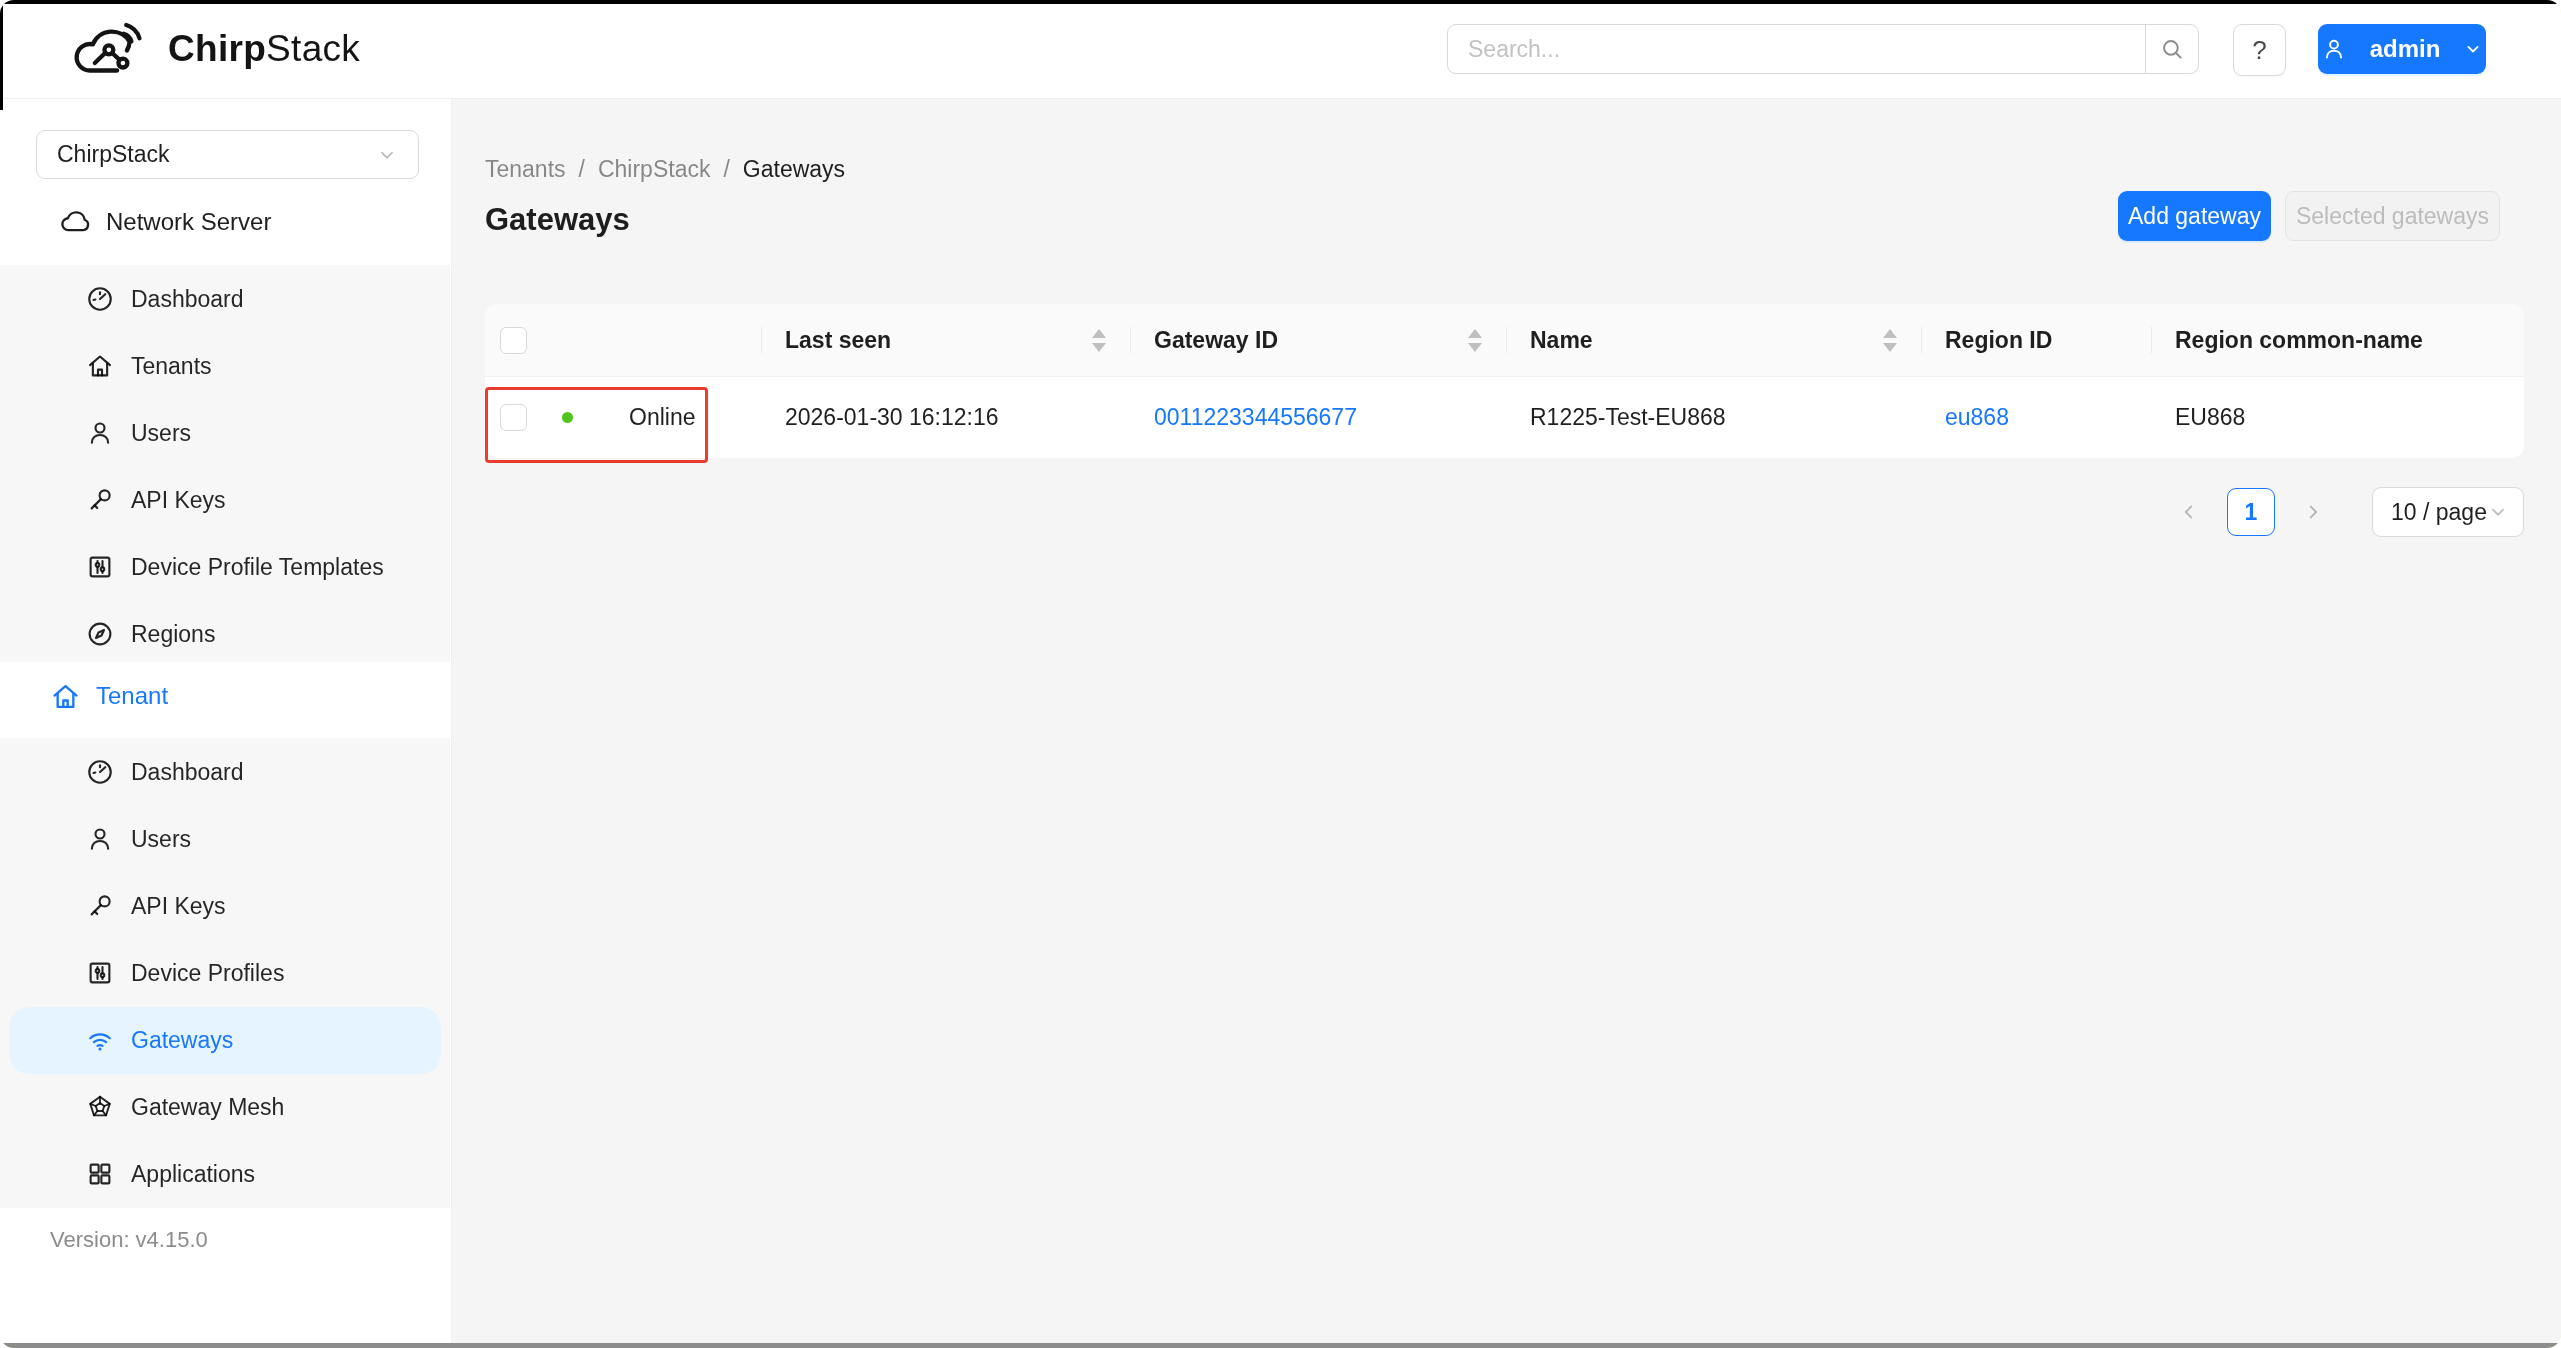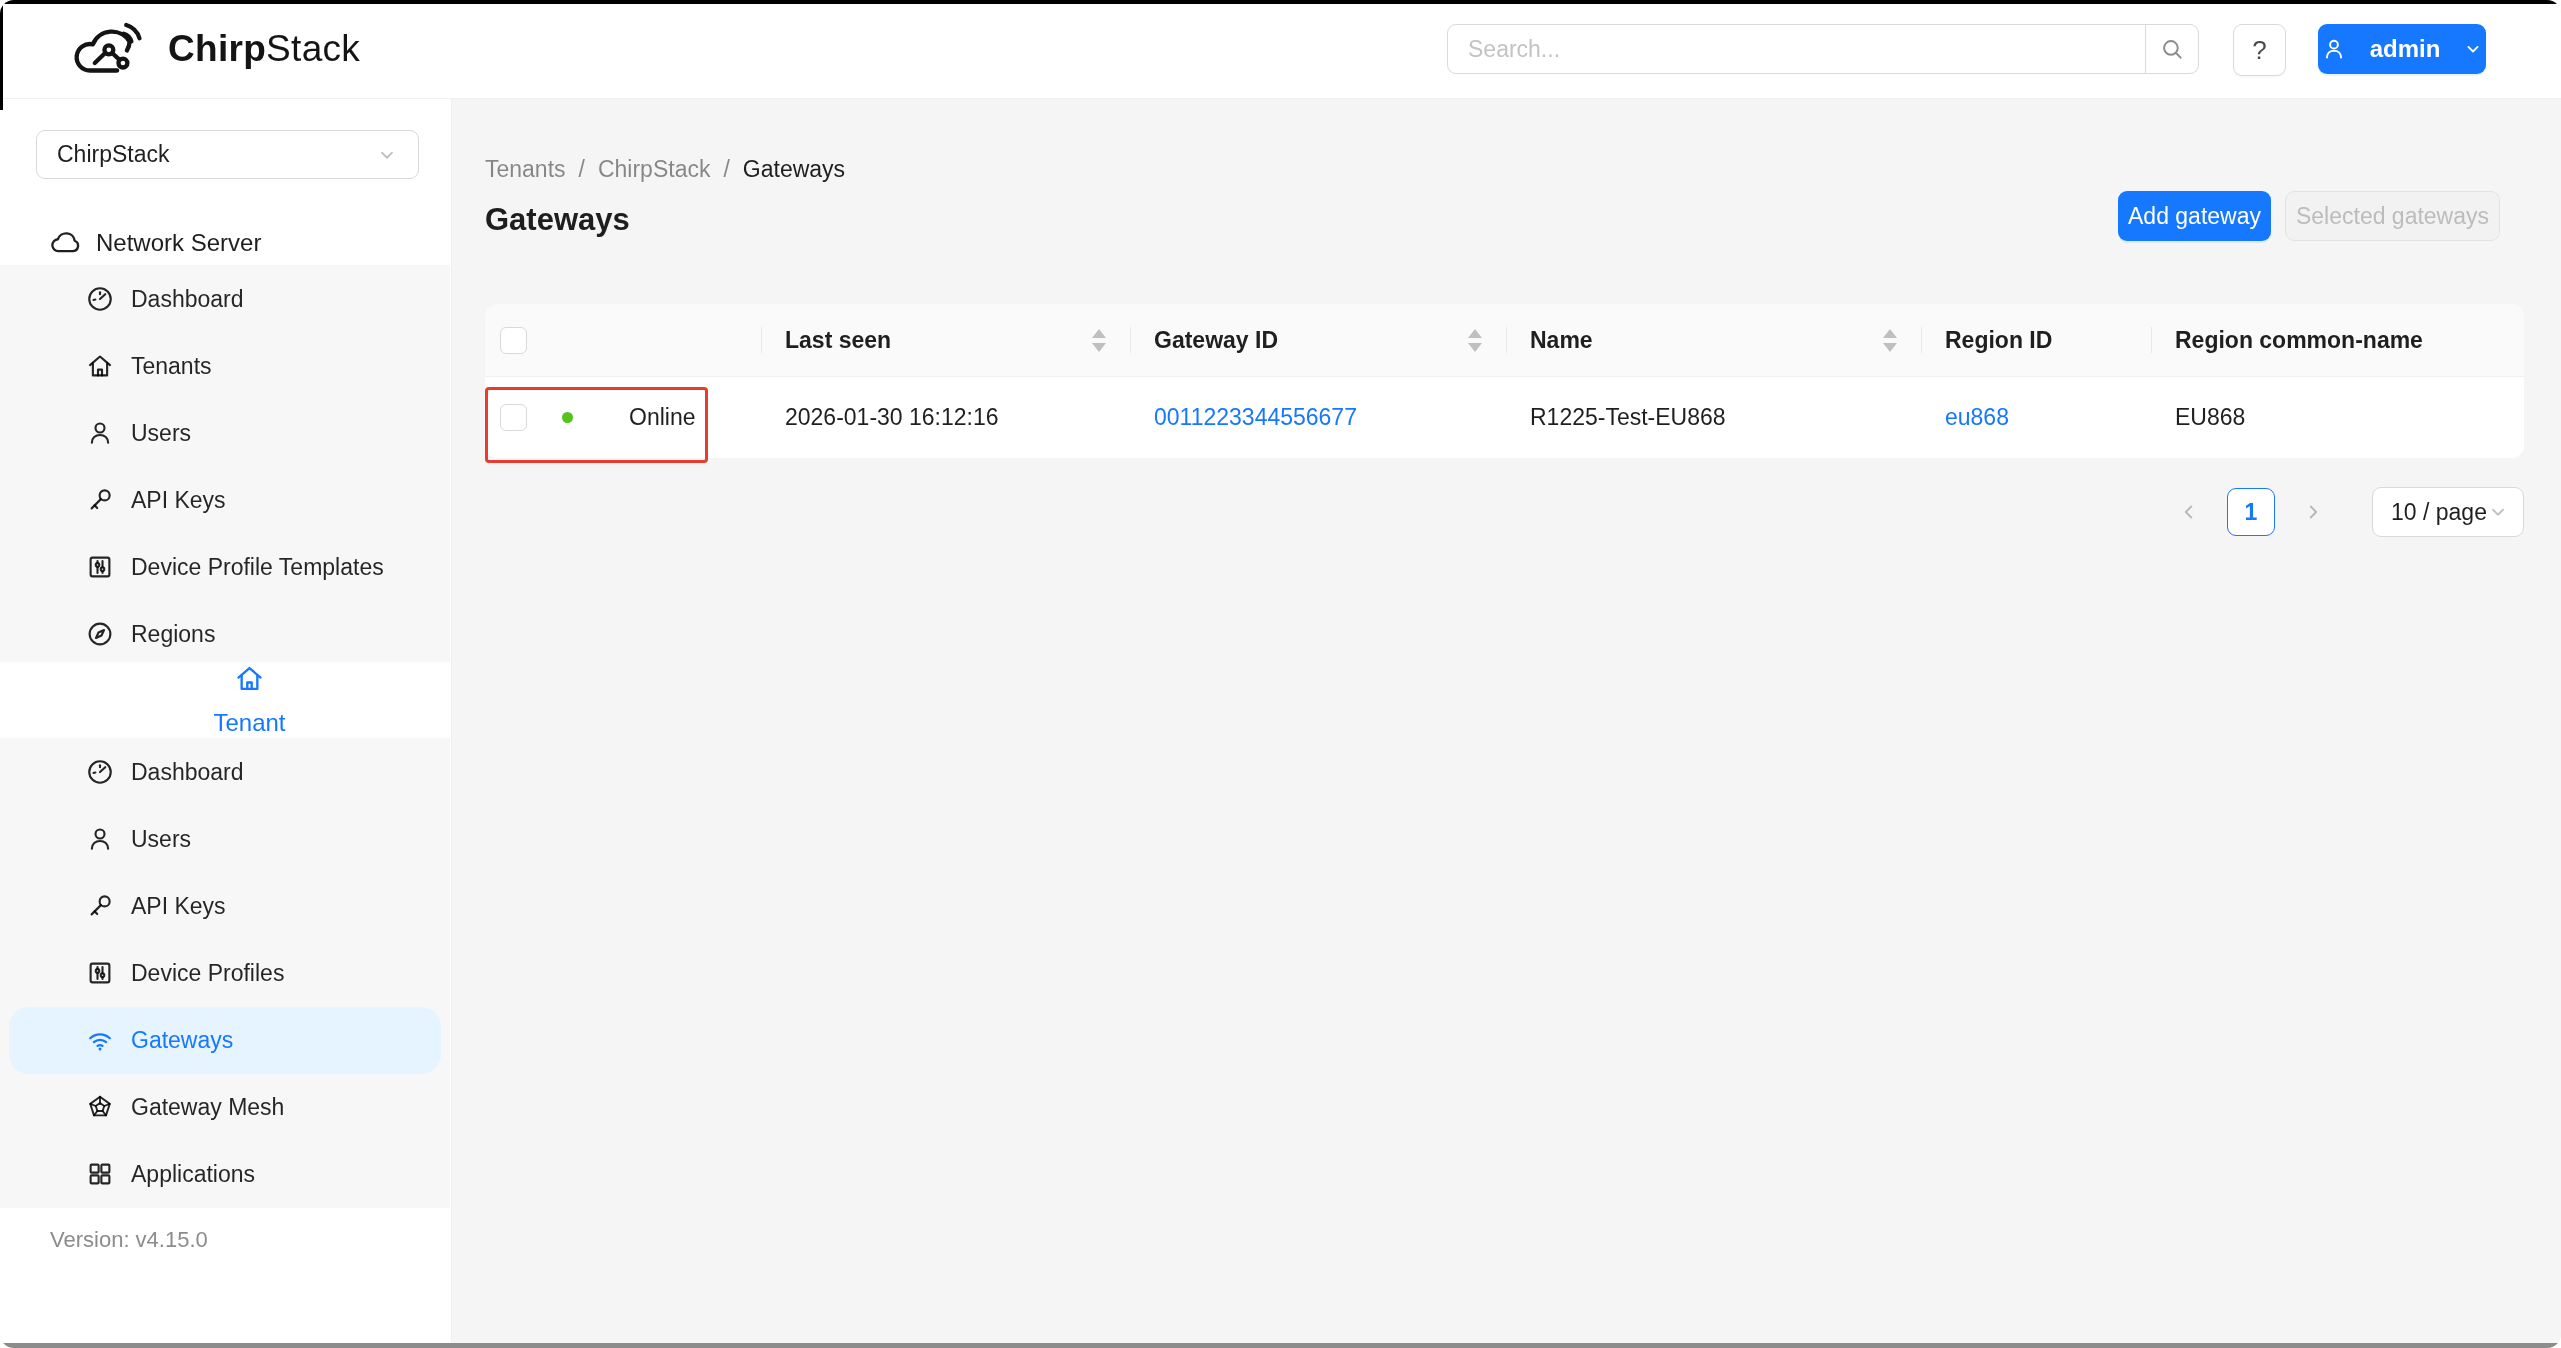--- a/index.html
+++ b/index.html
@@ -30,22 +30,22 @@
 
   
   .sidebar{position:absolute;left:0;top:99px;width:451px;bottom:5px;background:#fff;border-right:1px solid #f0f0f0;z-index:4;}
   .tenant-select{position:absolute;left:36px;top:31px;width:383px;height:49px;border:1px solid #d9d9d9;border-radius:9px;background:#fff;display:flex;align-items:center;justify-content:space-between;padding:0 20px;box-sizing:border-box;font-size:23px;color:rgba(0,0,0,.88);cursor:pointer;}
   .tenant-select .chev{color:#bfbfbf;display:flex;}
   .chev svg{width:22px;height:22px;}
 
   .section-hdr{position:absolute;left:0;right:1px;height:66px;display:flex;align-items:center;padding-left:49px;gap:14px;font-size:24px;color:rgba(0,0,0,.88);cursor:pointer;background:#fff;box-sizing:border-box;}
   .section-hdr svg{width:33px;height:33px;flex:none;}
   .section-hdr.active{color:#1677ff;}
-  .hdr-1{top:111px;}
-  .hdr-2{top:563px;height:68px;flex-direction:column;}
+  .hdr-1{top:90px;margin-left:10px;}
+  .hdr-2{top:563px;height:68px;}
 
   .strip{position:absolute;left:0;right:1px;background:#f7f7f7;display:flex;flex-direction:column;justify-content:center;}
   .strip-1{top:166px;height:403px;}
   .strip-2{top:639px;height:470px;}
   .menu-item{height:67px;display:flex;align-items:center;gap:16px;padding-left:76px;margin:0 9px;border-radius:20px;font-size:23px;color:rgba(0,0,0,.85);cursor:pointer;flex:none;box-sizing:border-box;}
   .menu-item svg{width:30px;height:30px;flex:none;}
   .menu-item.selected{background:#e6f4ff;color:#1677ff;}
   .version{position:absolute;left:50px;top:1128px;font-size:22px;color:#8c8c8c;}
 
   

